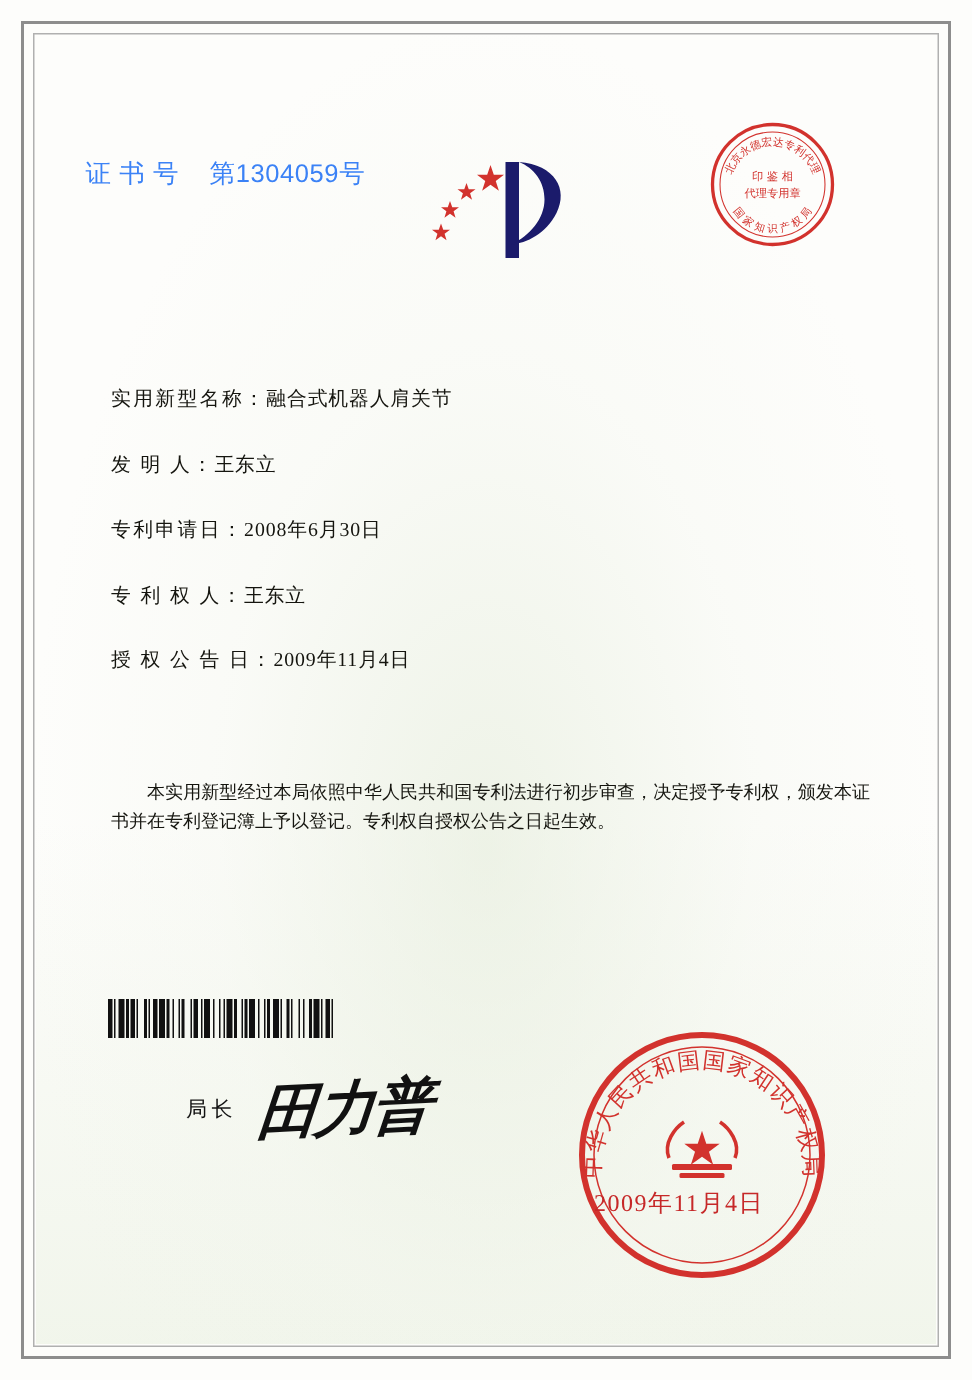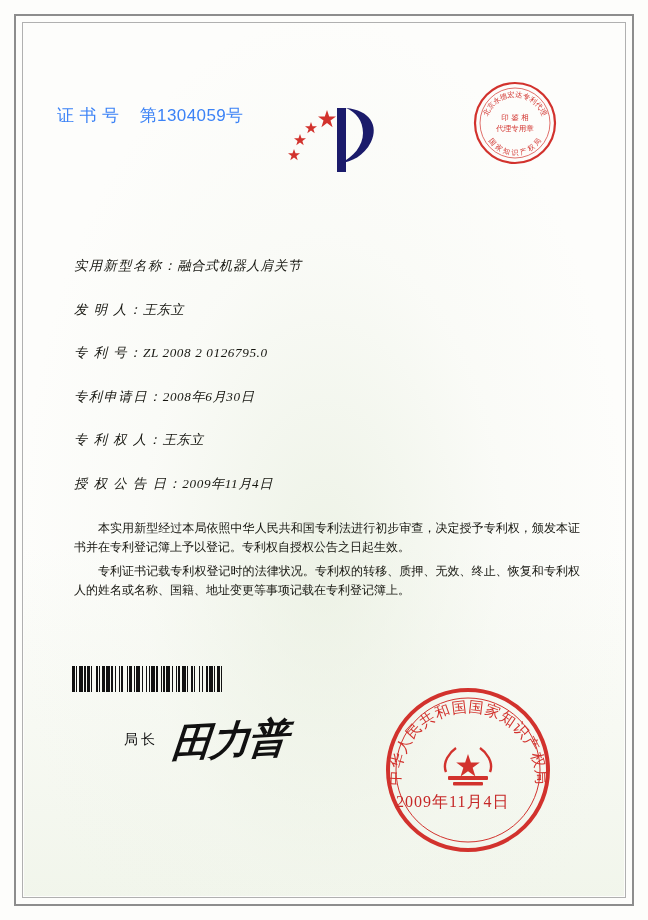--- a/index.html
+++ b/index.html
@@ -107,21 +107,20 @@
     left: 30px;
     right: 20px;
     top: 213px;
   }
   .field {
     font-size: 13.2px;
     color: #15150f;
     margin-bottom: 25.5px;
     letter-spacing: 0.2px;
     white-space: nowrap;
-    font-style: italic;
   }
   .field .lbl { letter-spacing: 1.6px; }
   .field .val { letter-spacing: 0.6px; }
 
   .paras {
     position: absolute;
     left: 30px;
     right: 24px;
     top: 475px;
     font-size: 12px;
@@ -251,36 +250,32 @@
 
 
     <div class="fields">
       <div class="field">
         <span class="lbl">实用新型名称：</span><span class="val">融合式机器人肩关节</span>
       </div>
       <div class="field">
         <span class="lbl">发 明 人：</span><span class="val">王东立</span>
       </div>
       <div class="field">
-        <span class="lbl">专 利 号：</span><span class="val">ZL 2008 2 0126795.0</span>
-      </div>
-      <div class="field">
         <span class="lbl">专利申请日：</span><span class="val">2008年6月30日</span>
       </div>
       <div class="field">
         <span class="lbl">专 利 权 人：</span><span class="val">王东立</span>
       </div>
       <div class="field">
         <span class="lbl">授 权 公 告 日：</span><span class="val">2009年11月4日</span>
       </div>
     </div>
 
     <div class="paras">
       <p>本实用新型经过本局依照中华人民共和国专利法进行初步审查，决定授予专利权，颁发本证书并在专利登记簿上予以登记。专利权自授权公告之日起生效。</p>
-      <p>专利证书记载专利权登记时的法律状况。专利权的转移、质押、无效、终止、恢复和专利权人的姓名或名称、国籍、地址变更等事项记载在专利登记簿上。</p>
     </div>
 
     <div class="barcode">
         <i style="width: 3px; background: rgb(17, 17, 17);"></i>
         <i style="width: 1px; background: transparent;"></i>
         <i style="width: 1px; background: rgb(17, 17, 17);"></i>
         <i style="width: 2px; background: transparent;"></i>
         <i style="width: 4px; background: rgb(17, 17, 17);"></i>
         <i style="width: 1px; background: transparent;"></i>
         <i style="width: 2px; background: rgb(17, 17, 17);"></i>

